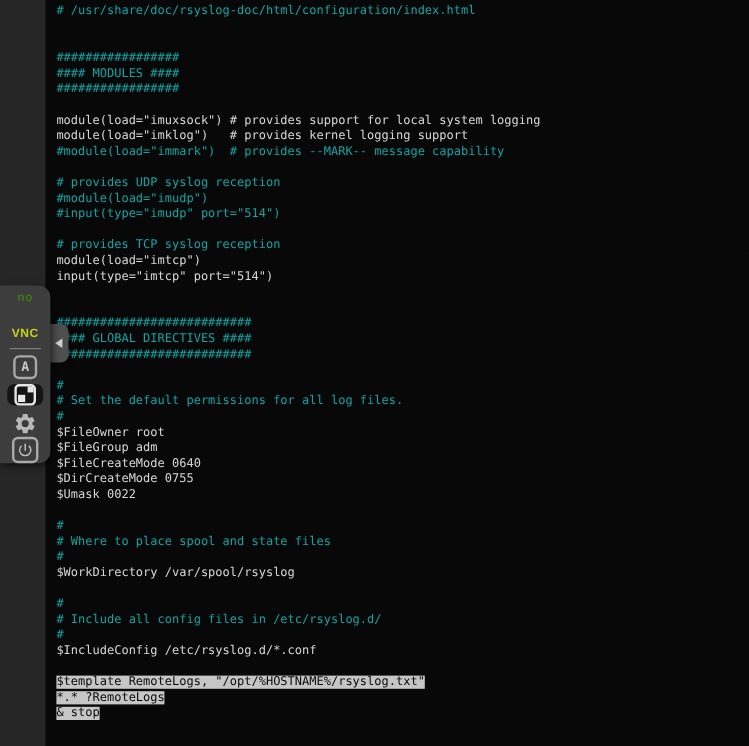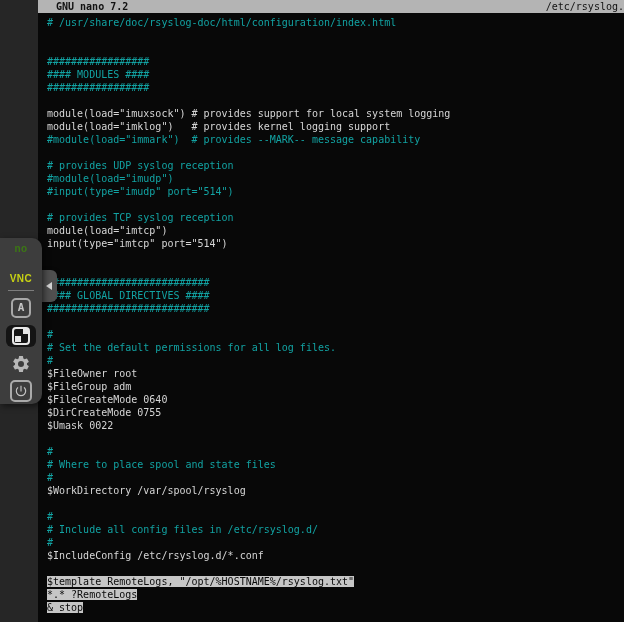--- a/index.html
+++ b/index.html
@@ -18,21 +18,21 @@
     white-space:pre; overflow:hidden; }
   .titlebar .app { padding-left:18px; font-weight:bold; }
   .titlebar .file { text-align:right; }
   .editor { padding:3px 0 0 9px; font-size:10px; line-height:13px; white-space:pre; }
   .line { height:13px; }
   .line.comment { color:var(--comment,#12a3a3); }
   .line.code { color:var(--text,#d6d6d6); }
   .line.selected .sel { background:var(--selection-bg,#c6c6c6); color:#0a0a0a;text-align:right; }
 
   
-  .vnc-panel { position:absolute; left:0; top:238px; width:42px; height:166px;
+  .vnc-panel { position:absolute; left:0; top:238px; width:42px; height:148px;
     background:var(--panel-bg,#3d3d3d); border-radius:0 10px 10px 0; z-index:10;
     display:flex; flex-direction:column; align-items:center;
     box-shadow:2px 2px 6px rgba(0,0,0,.55);
     font-family:"Liberation Sans", sans-serif; }
   .vnc-logo { margin-top:6px; font-weight:bold; font-size:10px; line-height:9px;
     text-align:center; letter-spacing:.5px; }
   .vnc-logo .l1 { display:block; color:var(--logo-green,#3c7814); }
   .vnc-logo .l2 { display:block; color:var(--logo-yellow,#c8d214);margin-top:21px; }
   .vnc-divider { width:26px; height:1px; background:#7d7d7d; margin:7px 0 4px; }
   .vnc-btn { width:40px; height:36px; background:transparent; border:none;
@@ -59,24 +59,20 @@
     box-shadow:1px 1px 4px rgba(0,0,0,.45); }
   .handle-arrow { width:0; height:0; border-top:4px solid transparent;
     border-bottom:4px solid transparent; border-right:6px solid #d2d2d2; }
 </style>
 </head>
 <body>
 
 <div class="desktop-strip"></div>
 
 <div class="terminal">
-  <div class="titlebar">
-    <span class="app">GNU nano 7.2</span>
-    <span class="file">/etc/rsyslog.</span>
-  </div>
   <div class="editor"><div class="line comment"># /usr/share/doc/rsyslog-doc/html/configuration/index.html</div><div class="line blank"> </div><div class="line blank"> </div><div class="line comment">#################</div><div class="line comment">#### MODULES ####</div><div class="line comment">#################</div><div class="line blank"> </div><div class="line code">module(load="imuxsock") # provides support for local system logging</div><div class="line code">module(load="imklog")   # provides kernel logging support</div><div class="line comment">#module(load="immark")  # provides --MARK-- message capability</div><div class="line blank"> </div><div class="line comment"># provides UDP syslog reception</div><div class="line comment">#module(load="imudp")</div><div class="line comment">#input(type="imudp" port="514")</div><div class="line blank"> </div><div class="line comment"># provides TCP syslog reception</div><div class="line code">module(load="imtcp")</div><div class="line code">input(type="imtcp" port="514")</div><div class="line blank"> </div><div class="line blank"> </div><div class="line comment">###########################</div><div class="line comment">#### GLOBAL DIRECTIVES ####</div><div class="line comment">###########################</div><div class="line blank"> </div><div class="line comment">#</div><div class="line comment"># Set the default permissions for all log files.</div><div class="line comment">#</div><div class="line code">$FileOwner root</div><div class="line code">$FileGroup adm</div><div class="line code">$FileCreateMode 0640</div><div class="line code">$DirCreateMode 0755</div><div class="line code">$Umask 0022</div><div class="line blank"> </div><div class="line comment">#</div><div class="line comment"># Where to place spool and state files</div><div class="line comment">#</div><div class="line code">$WorkDirectory /var/spool/rsyslog</div><div class="line blank"> </div><div class="line comment">#</div><div class="line comment"># Include all config files in /etc/rsyslog.d/</div><div class="line comment">#</div><div class="line code">$IncludeConfig /etc/rsyslog.d/*.conf</div><div class="line blank"> </div><div class="line selected"><span class="sel">$template RemoteLogs, "/opt/%HOSTNAME%/rsyslog.txt"</span></div><div class="line selected"><span class="sel">*.* ?RemoteLogs</span></div><div class="line selected"><span class="sel">&amp; stop</span></div></div>
 </div>
 
 <div class="vnc-panel">
   <div class="vnc-logo">
     <span class="l1">no</span>
     <span class="l2">VNC</span>
   </div>
   <div class="vnc-divider"></div>
 

